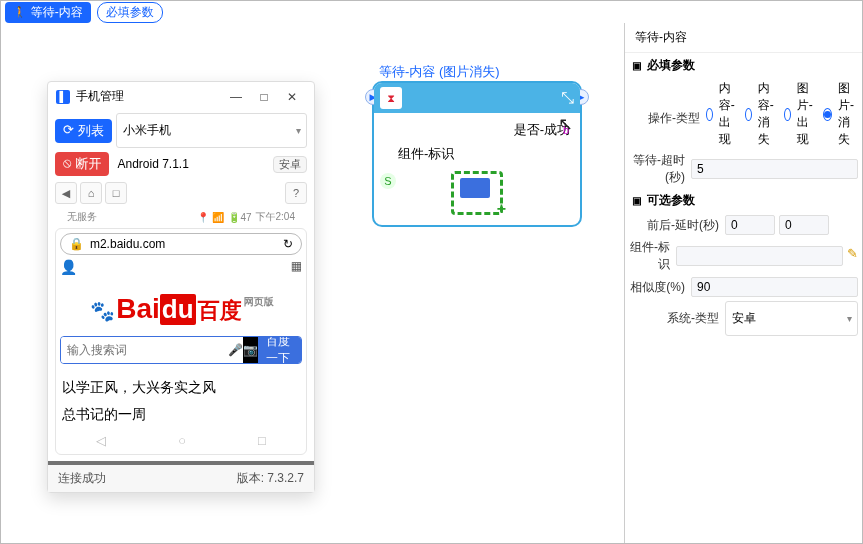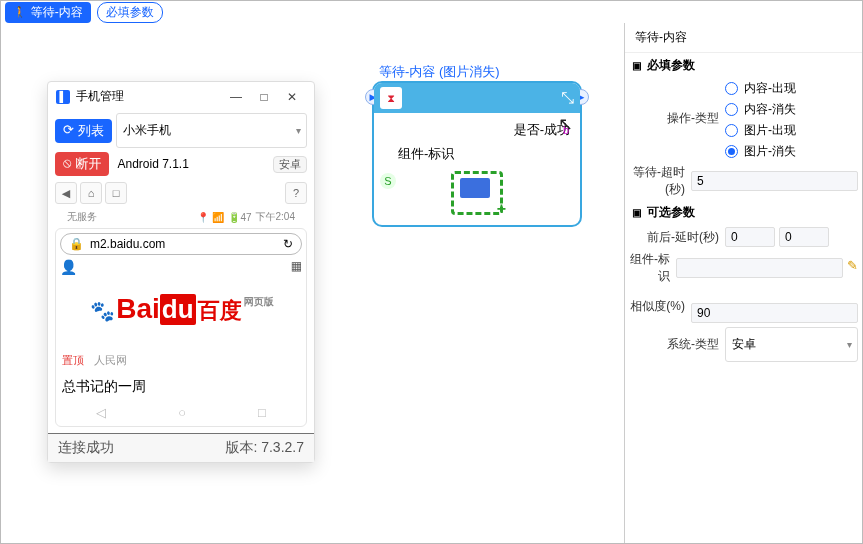--- a/index.html
+++ b/index.html
@@ -42,21 +42,21 @@
 .webver { font-size:10px; color:#888; position:relative; top:-13px; left:2px;}
 .searchbar { display:flex; border:1.5px solid #3b6fde; border-radius:4px; overflow:hidden; height:28px; }
 .searchbar input { border:0; flex:1; font-size:12px; padding:0 6px; outline:none;}
 .searchbar .mic,.searchbar .cam{ width:22px; display:flex;align-items:center;justify-content:center; font-size:12px; color:#333;}
 .searchbar .cam{ background:#000; color:#fff; width:24px; }
 .searchbar .go { background:#3b6fde; color:#fff; font-size:12px; display:flex;align-items:center; padding:0 8px;}
 .news { padding:10px 2px 4px; font-size:14px; line-height:1.9; }
 .news .pin { color:#e64340; font-size:11px; margin-right:6px;}
 .news .src { color:#999; font-size:11px; margin-left:4px;}
 .sysnav { display:flex; justify-content:space-around; color:#bbb; font-size:13px; padding:2px 0;}
-.pw-footer { display:flex; padding:5px 10px; font-size:14px; color:#555; background:#f7f7f7; border-top:1px solid #737373;justify-content:space-between;}
+.pw-footer { display:flex; padding:5px 10px; font-size:12px; color:#555; background:#f7f7f7; border-top:4px solid #737373;justify-content:space-between;}
 .pw-footer .spacer{flex:1;}
 
 
 .flow-header { position:absolute; left:378px; top:40px; color:#1966ff; font-size:13px; }
 .flow-node { position:absolute; left:371px; top:58px; width:210px; border:2px solid #39a7e0; border-radius:10px; background:#fff;}
 .fn-top { background:#4bb3e6; height:30px; border-radius:8px 8px 0 0; display:flex; align-items:center; padding:0 6px; gap:4px; position:relative;}
 .fn-ic { width:22px; height:22px; background:#fff; border-radius:3px; display:flex; align-items:center; justify-content:center; font-size:11px; color:#d23; }
 .fn-top .grip { margin-left:auto; color:#fff; }  
 .fn-body { padding:8px 10px 10px; font-size:13px; position:relative;}
 .fn-line1 { text-align:right; position:relative;}
@@ -167,22 +167,28 @@
           <span style="flex:1"></span>
           <span style="font-size:12px;">▦</span>
         </div>
         <div class="logo">
           <span class="paw">🐾</span>
           <span class="bai">Bai</span>
             <span class="du">du</span>
             <span class="baiduzh">百度</span>
             <span class="webver">网页版</span>
         </div>
+        <div class="searchbar">
+          <input placeholder="输入搜索词" style="">
+          <span class="mic">🎤</span>
+          <span class="cam">📷</span>
+          <span class="go">百度一下</span>
+        </div>
         <div class="news">
-          <div><span class="pin">置顶</span><span class="src">人民网</span></div>
+          <div><span>以学正风，大兴务实之风</span></div>
           <div><span>总书记的一周</span></div>
         </div>
         <div class="sysnav">
           <span>◁</span>
           <span>○</span>
           <span>□</span>
         </div>
       </div>
       <div class="pw-footer">
         <span>连接成功</span>
@@ -194,21 +200,21 @@
 
   <div class="right">
     <div class="tabhdr">等待-内容</div>
     <div class="sectrow">
         <span class="tw">▣</span>
         <span>必填参数</span>
       </div>
 
     <div class="prow" style="align-items:flex-start;">
       <span class="plabel" style="padding-top:30px;">操作-类型</span>
-      <span class="pval" style="flex-direction:column; gap:4px;" id="op-radios">
+      <span class="pval" style="flex-direction:row; gap:4px;" id="op-radios">
           <label style="display: flex; align-items: center; gap: 6px; cursor: pointer;">
             <span class="radio"></span>
             <span>内容-出现</span>
           </label>
           <label style="display: flex; align-items: center; gap: 6px; cursor: pointer;">
             <span class="radio"></span>
             <span>内容-消失</span>
           </label>
           <label style="display: flex; align-items: center; gap: 6px; cursor: pointer;">
             <span class="radio"></span>
@@ -243,21 +249,21 @@
     <div class="prow">
       <span class="plabel">组件-标识</span>
       <span class="pval">
           <input class="inputx" style="flex: 1 1 0%;" value="">
           <span class="editic">✎</span>
         </span>
     </div>
     <div class="prow">
       <span class="plabel">相似度(%)</span>
       <span class="pval">
-          <input class="inputx" style="flex: 1 1 0%; margin-top: 14px;" value="90">
+          <input class="inputx" style="flex: 1 1 0%;" value="90">
         </span>
     </div>
     <div class="prow">
       <span class="plabel">系统-类型</span>
       <span class="pval">
           <span class="select" style="flex:1">安卓</span>
         </span>
     </div>
   </div>
 </div>

